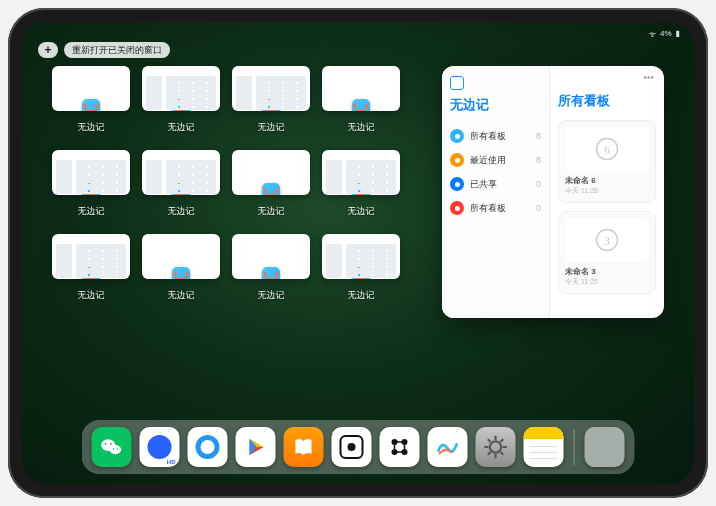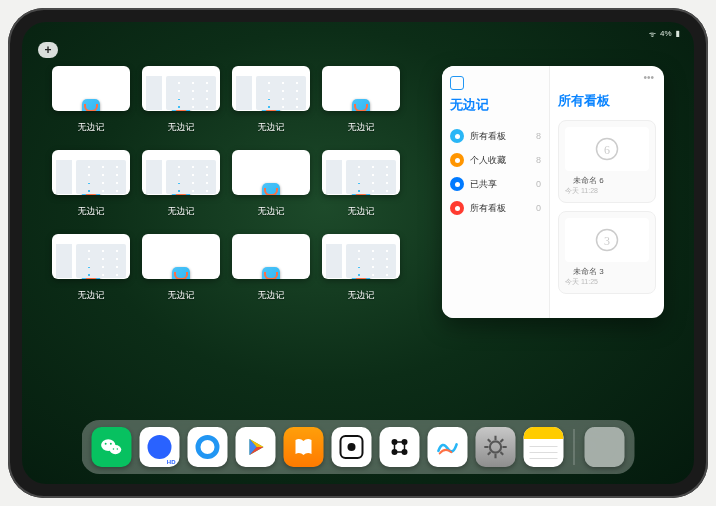--- a/index.html
+++ b/index.html
@@ -229,22 +229,21 @@
     border-radius: 4px;
     display: flex;
     align-items: center;
     justify-content: center;
     margin-bottom: 4px;
   }
   .board-preview svg { width: 30px; height: 30px; }
   .board-name {
     font-size: 8px;
     color: #555;
-    font-weight: 400;
-    margin-left: 8px;
+    font-weight: 700;
   }
   .board-date {
     font-size: 7px;
     color: #bbb;
   }
 
   .dock {
     position: absolute;
     bottom: 10px;
     left: 50%;
@@ -298,20 +297,21 @@
       <div></div>
       <div class="status-right">
         <span class="wifi">ᯤ</span>
         <span>4%</span>
         <span class="battery">▮</span>
       </div>
     </div>
 
     <div class="top-controls">
       <div class="plus-btn">+</div>
+      <div class="reopen-btn">重新打开已关闭的窗口</div>
     </div>
 
     <div class="workspace">
 
       <div class="windows-grid" id="windows-grid">
           <div class="window-thumb">
             <div class="thumb-card">
               <div class="app-badge"></div>
             </div>
             <div class="thumb-label">无边记</div>
@@ -394,21 +394,21 @@
                 <div class="dot" style="background: rgb(41, 182, 246);">
                   <span style="width:5px;height:5px;background:#fff;border-radius:50%"></span>
                 </div>
                 <div class="label">所有看板</div>
                 <div class="count">8</div>
               </div>
               <div class="panel-row">
                 <div class="dot" style="background: rgb(255, 149, 0);">
                   <span style="width:5px;height:5px;background:#fff;border-radius:50%"></span>
                 </div>
-                <div class="label">个人收藏</div>
+                <div class="label">最近使用</div>
                 <div class="count">8</div>
               </div>
               <div class="panel-row">
                 <div class="dot" style="background: rgb(0, 122, 255);">
                   <span style="width:5px;height:5px;background:#fff;border-radius:50%"></span>
                 </div>
                 <div class="label">已共享</div>
                 <div class="count">0</div>
               </div>
               <div class="panel-row">

